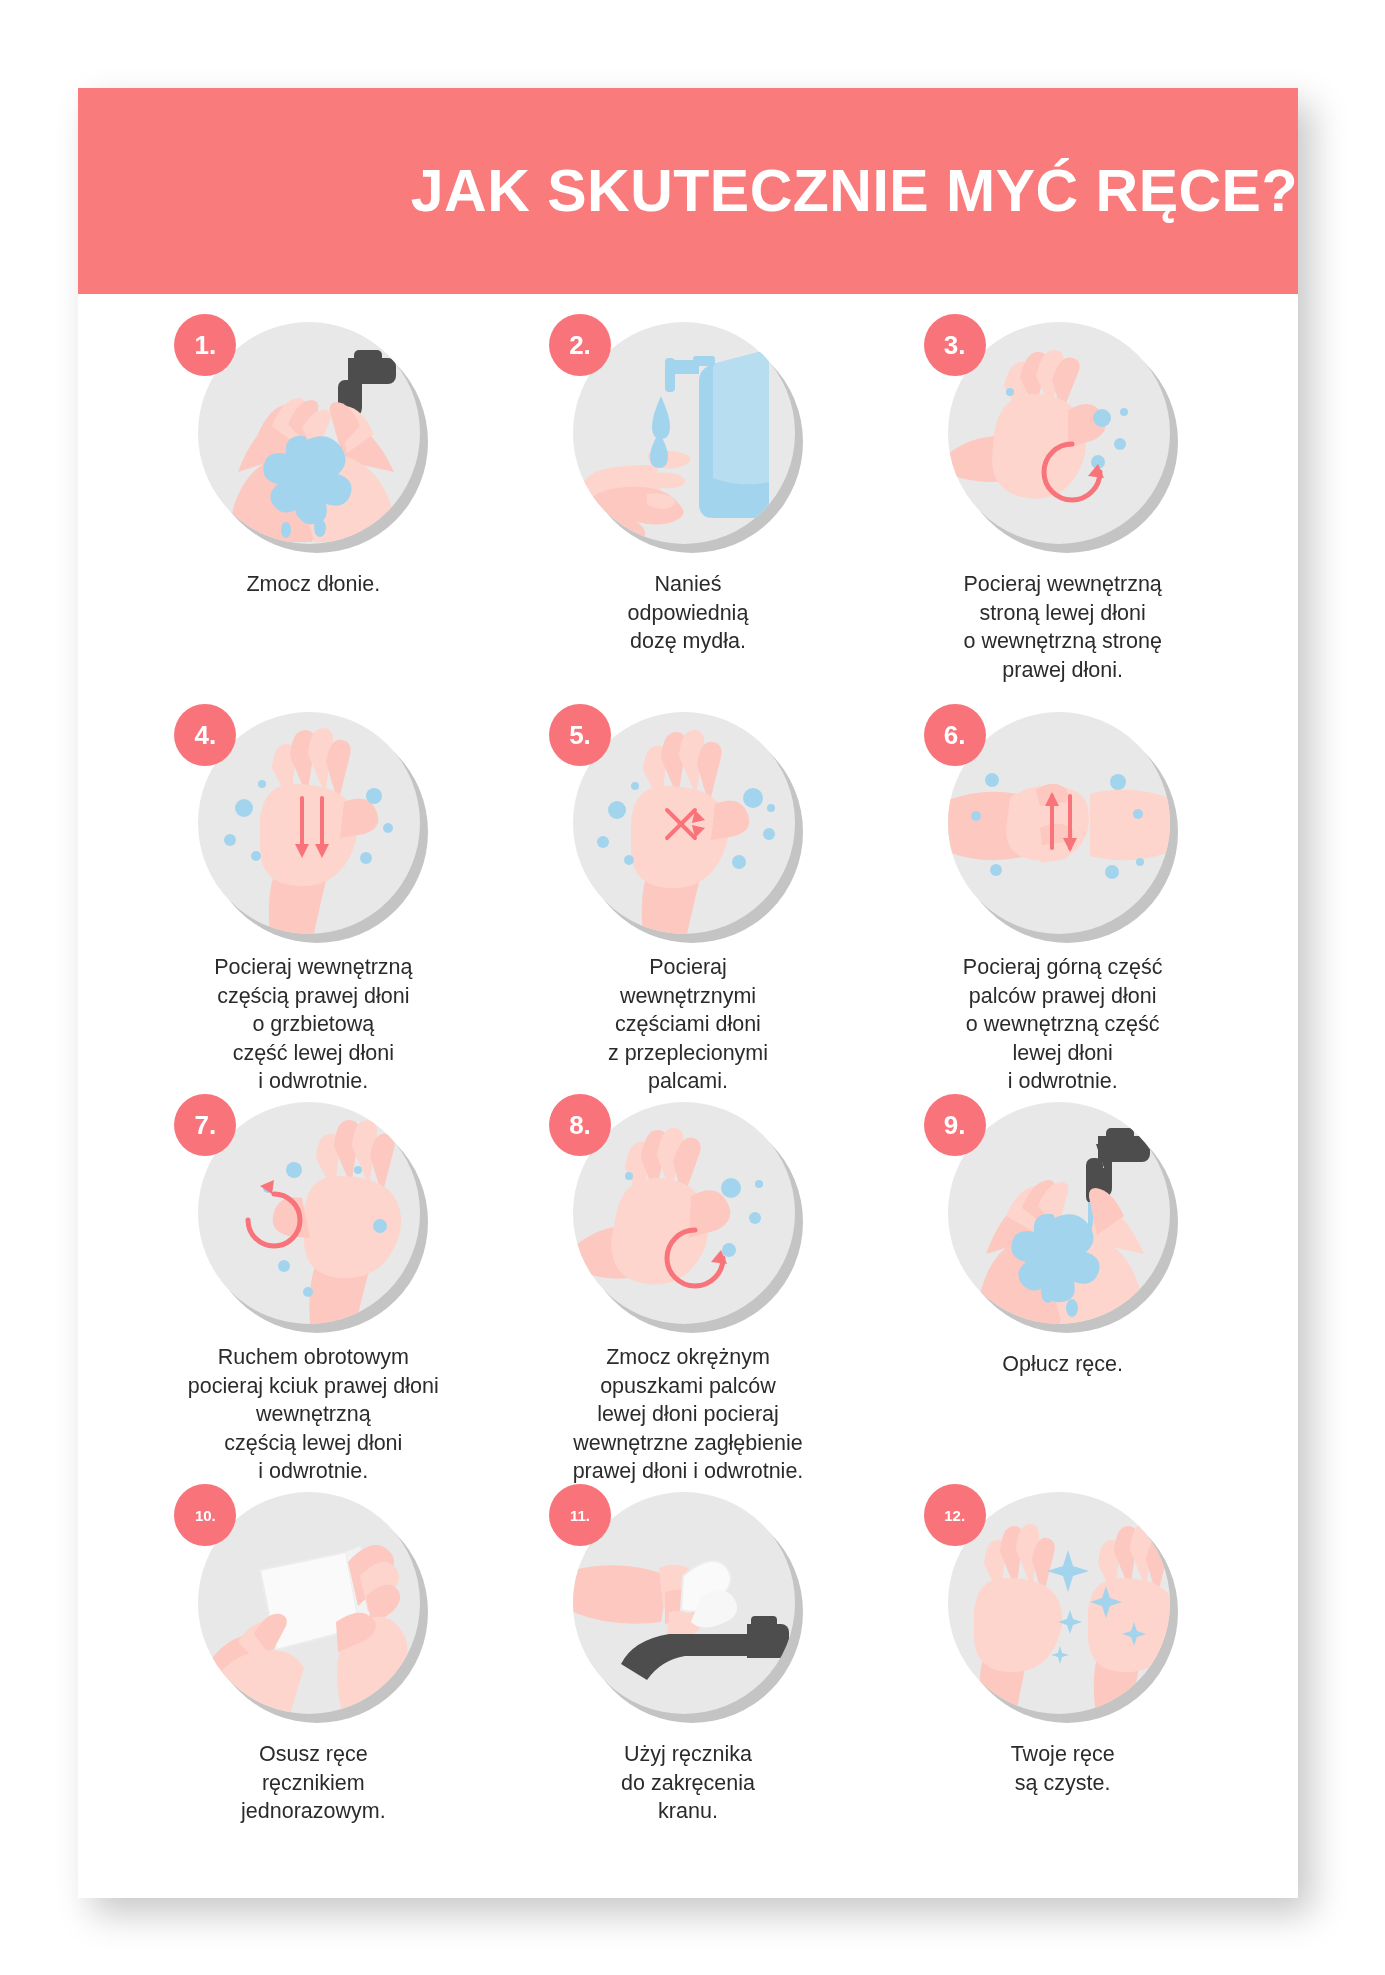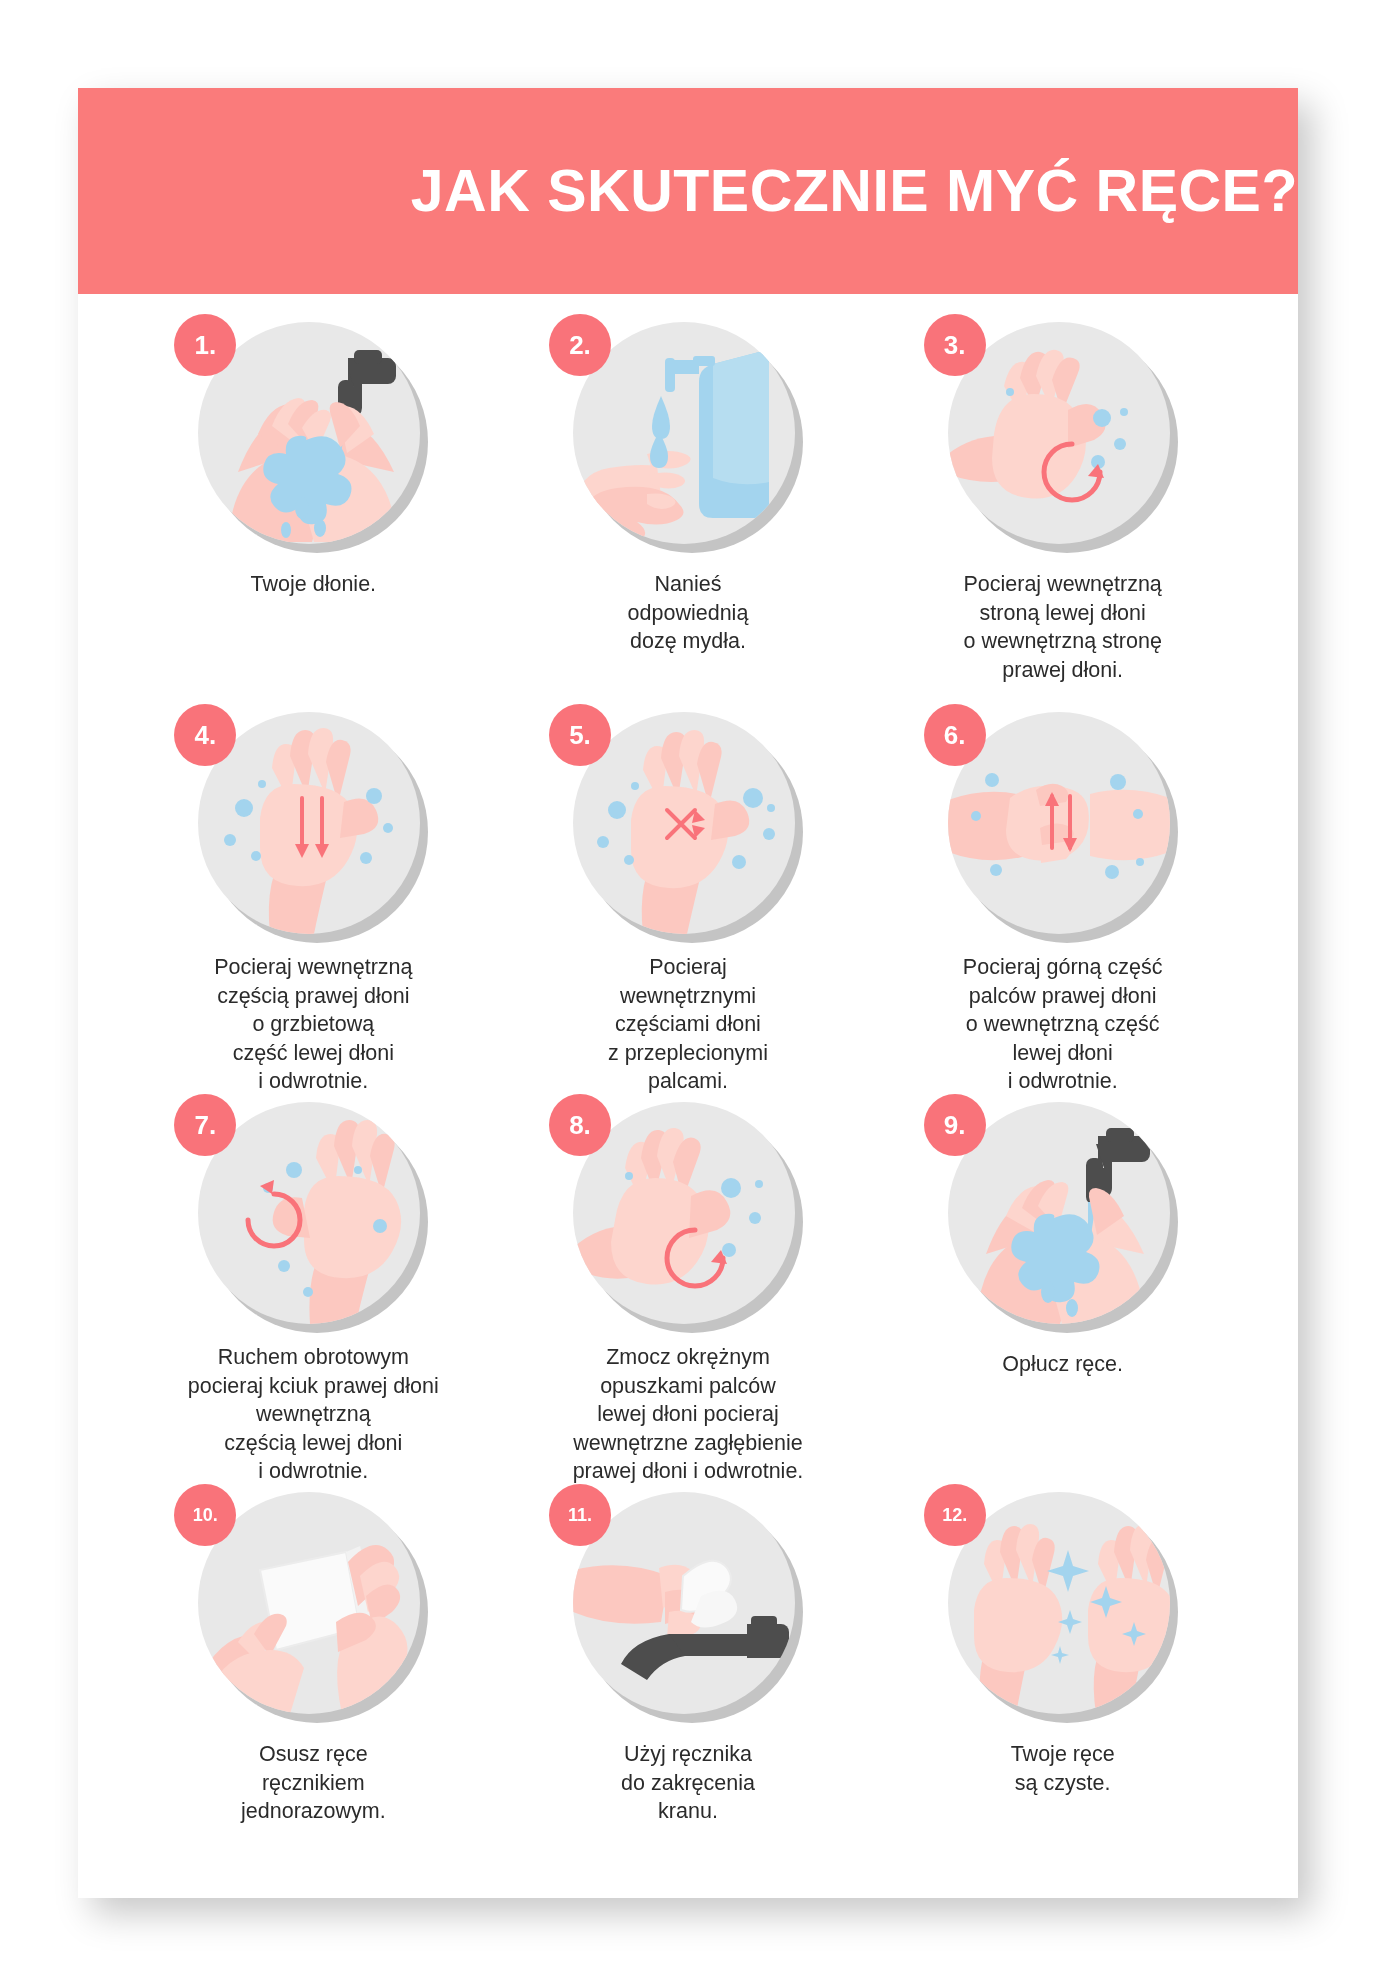--- a/index.html
+++ b/index.html
@@ -101,21 +101,21 @@
     background: #f9737a;
     color: #fff;
     font-size: 26px;
     font-weight: 700;
     display: flex;
     align-items: center;
     justify-content: center;
     z-index: 5;
     font-family: "Liberation Sans", sans-serif;
   }
-  .badge.wide { font-size: 18px; text-align: right; }
+  .badge.wide { font-size: 15px; text-align: right; }
 
   .caption {
     margin-top: 18px;
     text-align: center;
     font-size: 21.5px;
     line-height: 1.33;
     color: #2b2b2b;
     font-family: "Liberation Sans", sans-serif;
     white-space: pre-line;
     max-width: 300px;
@@ -156,21 +156,21 @@
               <path d="M162 104 q-10 -24 -24 -24 q-8 1 -6 10 l10 36 z" fill="#fcc8c0"></path>
               <path d="M200 220 q-6 -68 -48 -84 q-38 -14 -54 20 l18 64 z" fill="#fdd5cd"></path>
               <path d="M108 118 q22 -10 34 6 q12 16 -2 28 q18 6 12 22 q-6 14 -24 8 q4 18 -12 20 q-16 2 -16 -16 q-14 10 -24 -2 q-9 -11 4 -22 q-18 -4 -14 -20 q4 -14 22 -10 q-2 -16 12 -18 q10 -1 8 4 z" fill="#a3d4ee"></path>
               <ellipse cx="104" cy="186" rx="7" ry="11" fill="#a3d4ee"></ellipse>
               <ellipse cx="122" cy="206" rx="6" ry="9" fill="#a3d4ee"></ellipse>
               <ellipse cx="88" cy="208" rx="5" ry="8" fill="#a3d4ee"></ellipse>
             </svg>
           </div>
           <div class="badge">1.</div>
         </div>
-        <div class="caption">Twoje dłonie.</div>
+        <div class="caption">Zmocz dłonie.</div>
       </div>
 
       <div class="step-cell">
         <div class="illus-wrap">
           <div class="disc-shadow"></div>
           <div class="disc">
             <svg width="222" height="222" viewBox="0 0 222 222">
               <path d="M126 60 q0 -14 14 -18 l46 -12 q10 -2 10 10 v142 q0 14 -14 14 h-42 q-14 0 -14 -14 z" fill="#a3d4ee"></path>
               <path d="M140 42 l46 -12 q10 -2 10 10 v120 q-30 6 -56 -4 z" fill="#b6ddf0"></path>
               <rect x="120" y="34" width="22" height="10" rx="3" fill="#a3d4ee"></rect>

